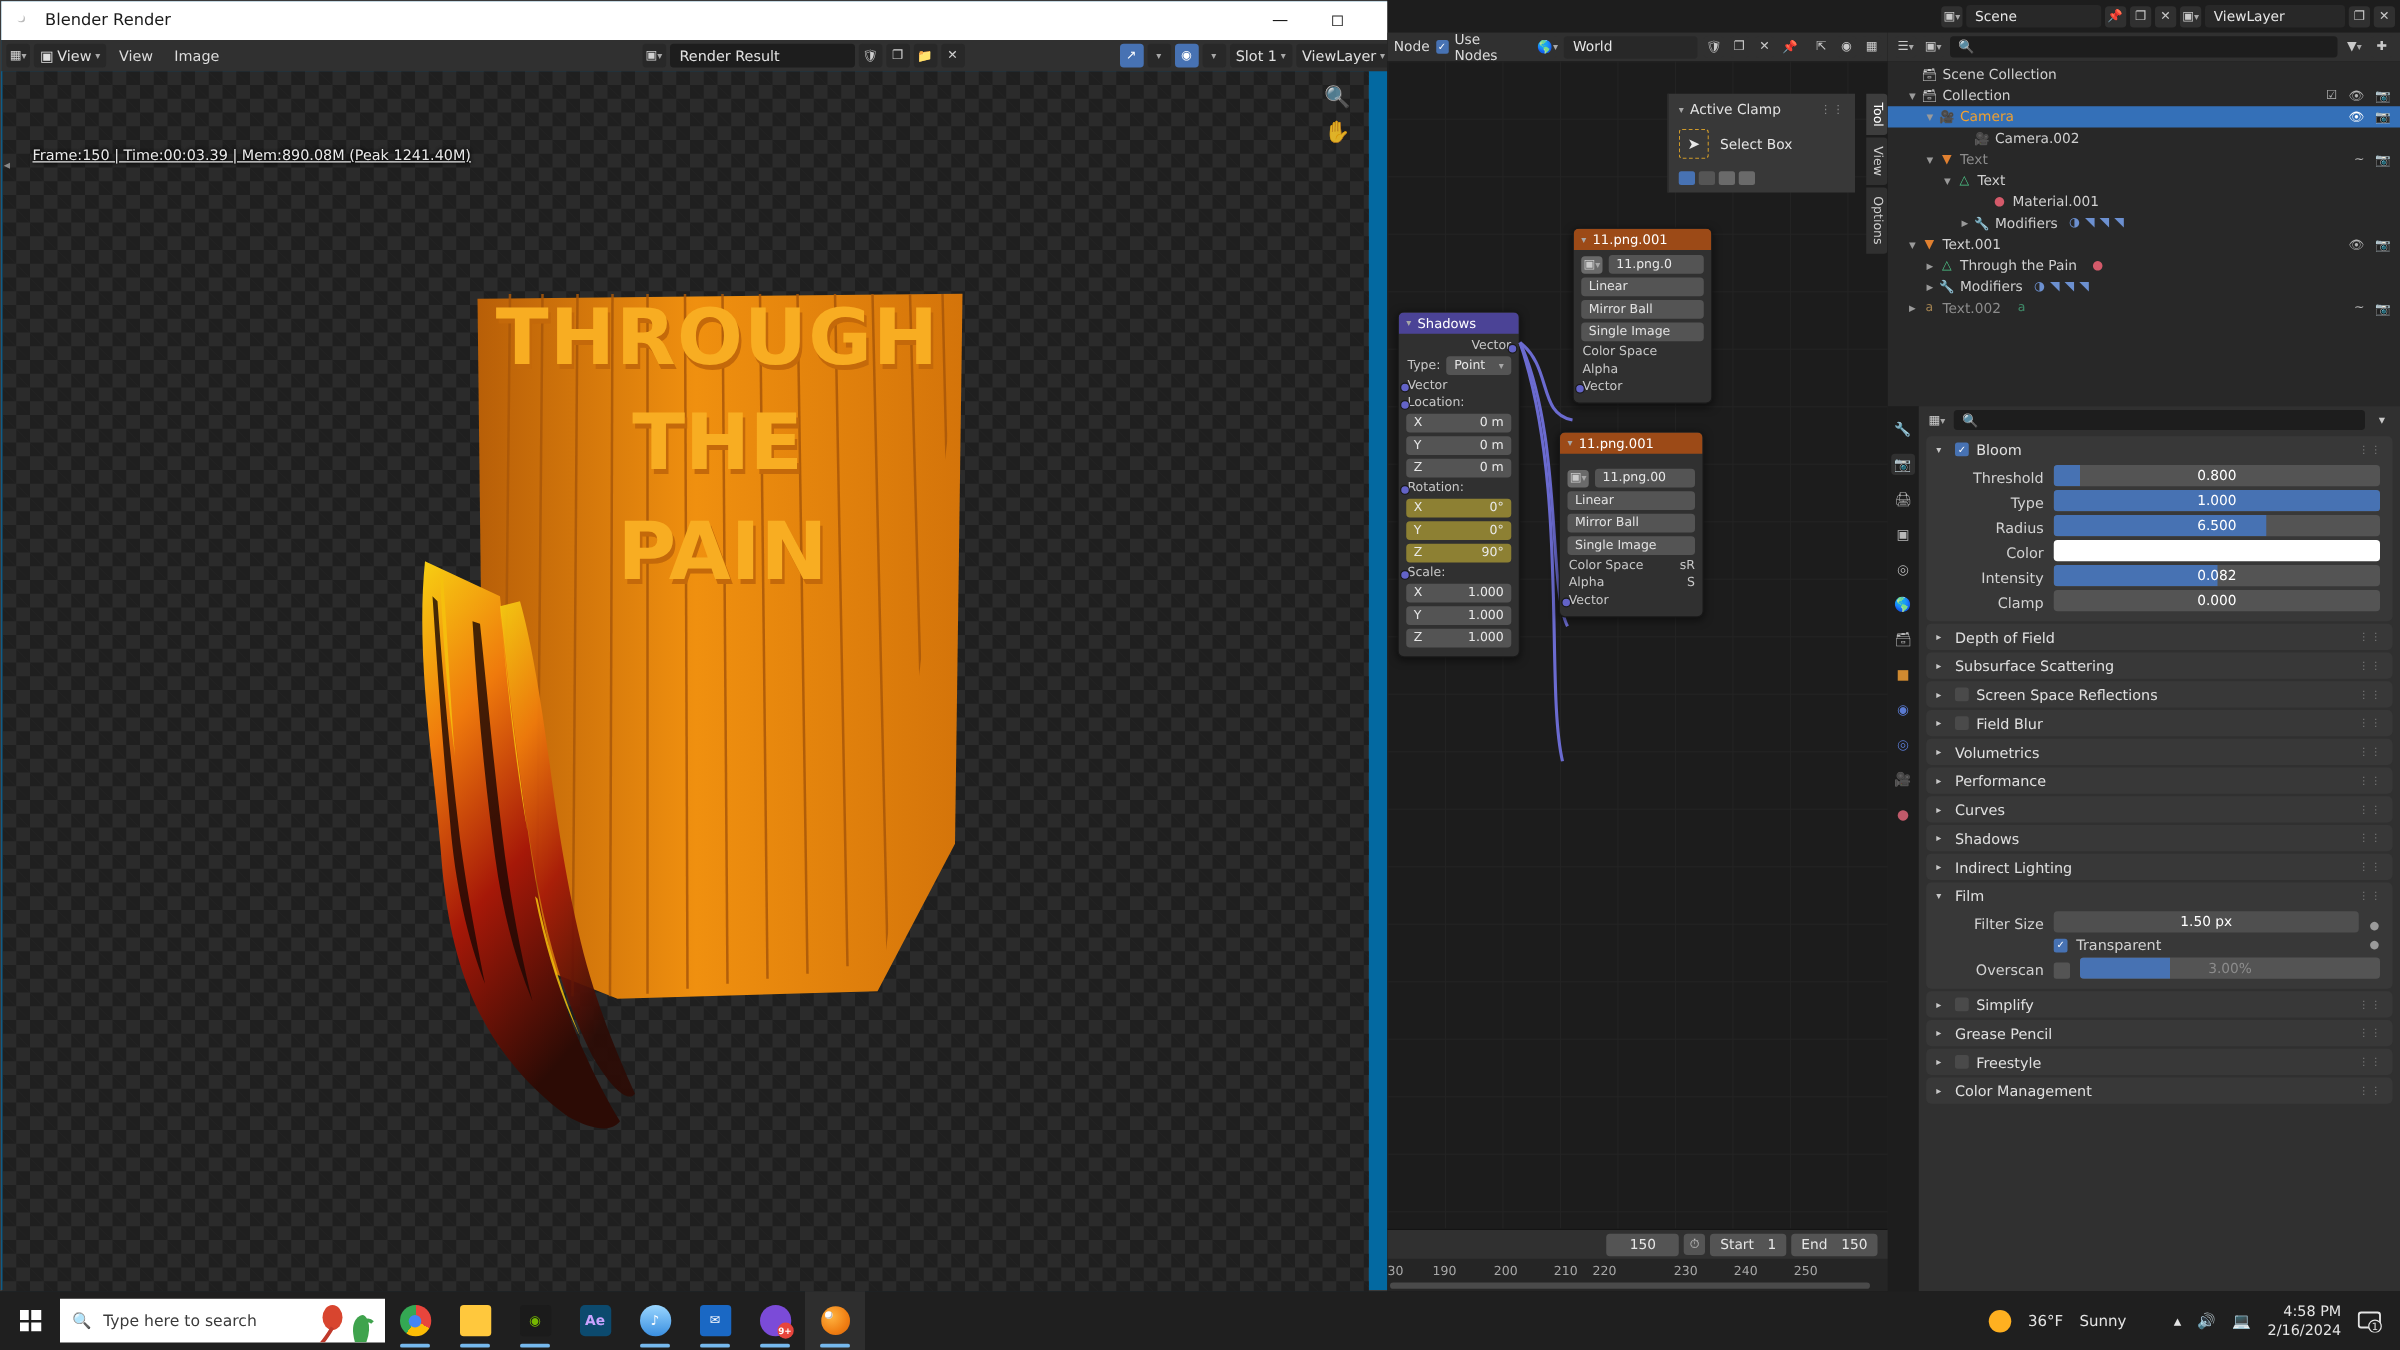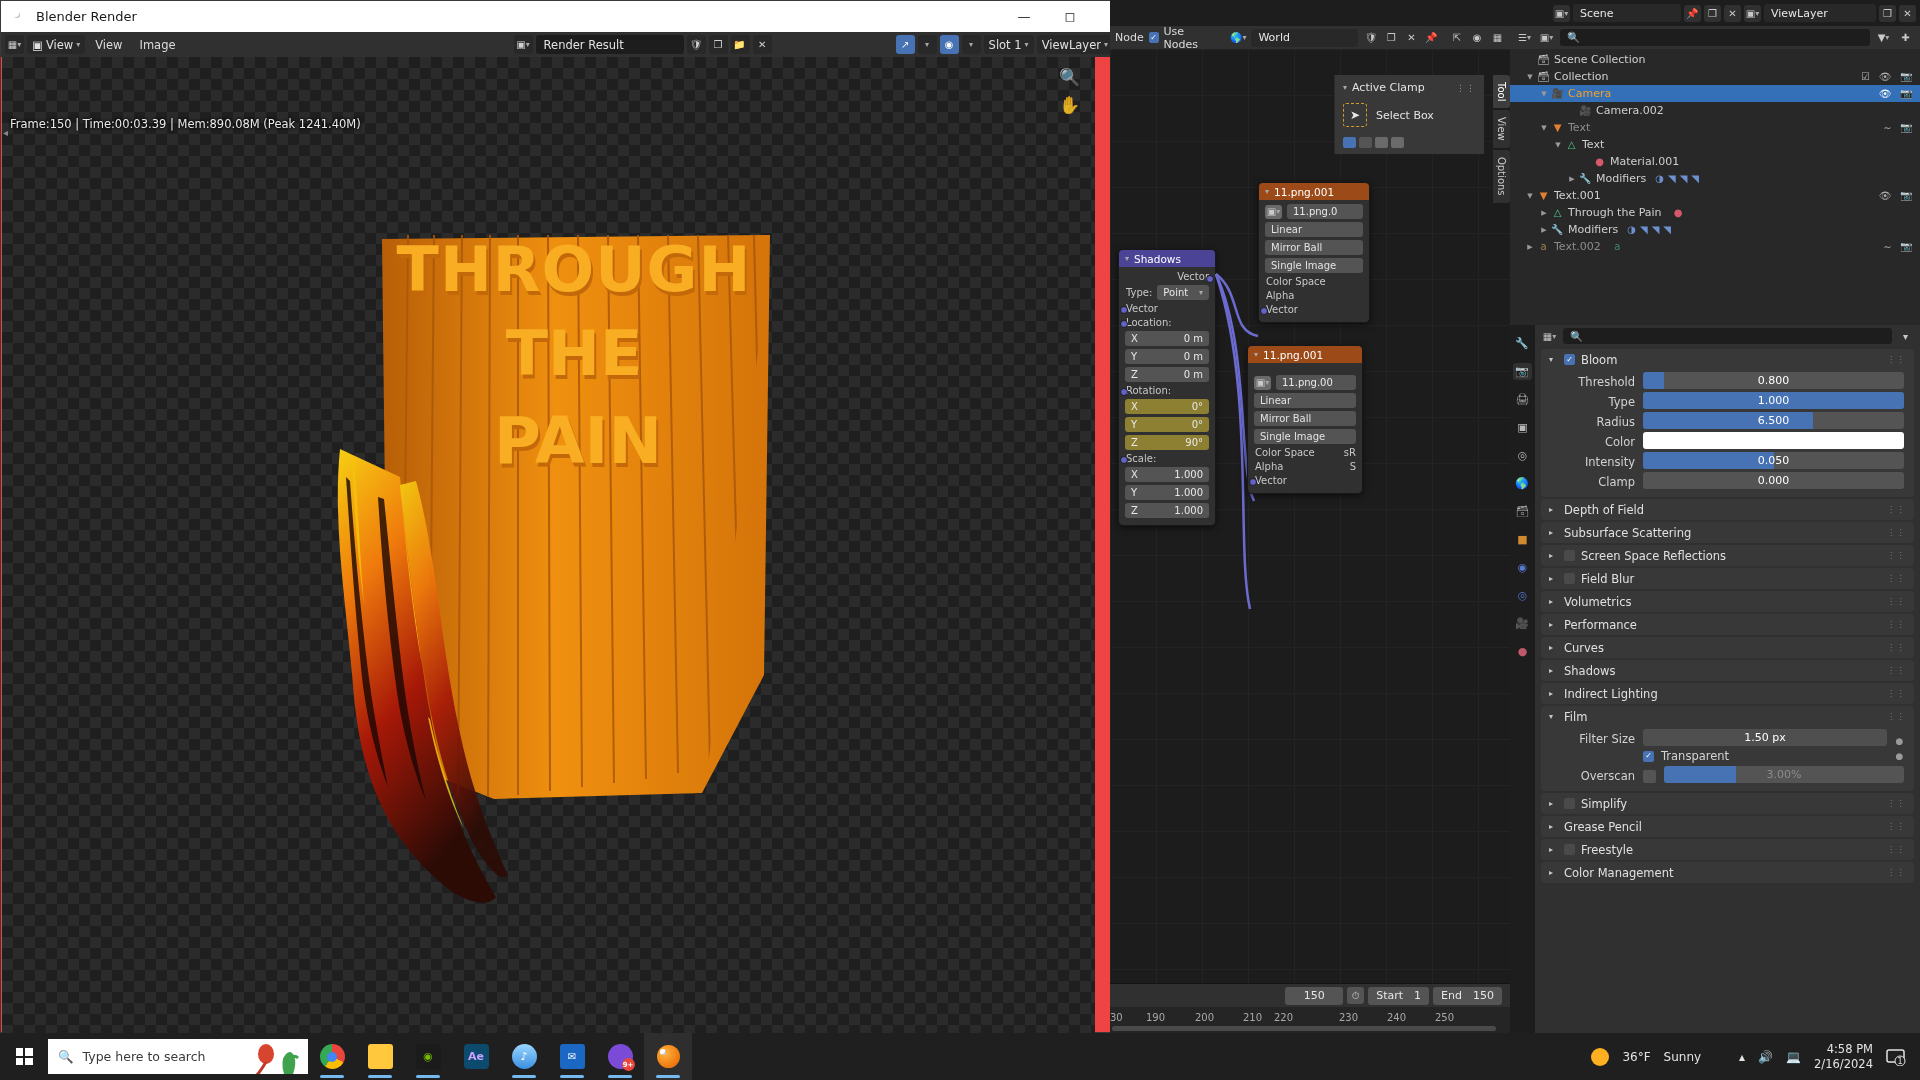--- a/index.html
+++ b/index.html
@@ -2,21 +2,21 @@
 <html><head>
 <meta charset="utf-8">
 <style>
   * { box-sizing: border-box; margin:0; padding:0; }
   html,body { width:1920px; height:1080px; overflow:hidden; background:#1d1d1d;
     font-family:"DejaVu Sans","Liberation Sans",sans-serif; }
   #root { position:relative; width:1920px; height:1080px; }
 
   
   #renderwin { position:absolute; left:0; top:0; width:1140px; height:1033px;
-     background:#ef4444; border:1px solid #3a3a3a; }
+     background:#0369a1; border:1px solid #3a3a3a; }
   #rw-title { height:31px; background:#ffffff; display:flex; align-items:center;
      padding-left:10px; color:#1b1b1b; font-size:13px; }
   #rw-title .blogo { width:17px; height:17px; margin-right:8px; position:relative; }
   .blender-mark { width:17px;height:17px;border-radius:50%;
      background:radial-gradient(circle at 35% 35%,#ffb441 0%,#f07f13 60%,#d9650a 100%); position:relative;}
   .blender-mark:after{content:"";position:absolute;left:3px;top:4px;width:6px;height:6px;
      border-radius:50%;background:#fff;box-shadow:inset -1px -1px 0 #bbb;}
   .wbtns { margin-left:auto; display:flex; height:31px; }
   .wbtn { width:46px; height:31px; display:flex; align-items:center; justify-content:center;
      color:#1b1b1b; font-size:13px; }
@@ -32,22 +32,22 @@
   .tb-field { height:19px; background:#1d1d1d; border-radius:3px; display:flex; align-items:center;
      padding:0 8px; color:#e2e2e2; font-size:11.5px; }
   .tb-blue { background:#4772b3; color:#fff; }
 
   #rw-canvas { position:absolute; left:1px; top:56px; width:1093px; height:976px;
       background-color:#2b2b2b;
       background-image:
         linear-gradient(45deg,#1f1f1f 25%,transparent 25%,transparent 75%,#1f1f1f 75%),
         linear-gradient(45deg,#1f1f1f 25%,transparent 25%,transparent 75%,#1f1f1f 75%);
       background-size:22px 22px; background-position:0 0,11px 11px; }
-  #rw-status { position:absolute; left:8px; top:60px; color:#eaeaea; font-size:11.5px;
-     text-shadow:0 0 3px #000,0 0 3px #000; z-index:6; }
+  #rw-status { position:absolute; left:24px; top:60px; color:#eaeaea; font-size:11.5px;
+     text-shadow:0 0 3px #000,0 0 3px #000; z-index:6;text-decoration:underline; }
   .rw-sideicon { position:absolute; right:14px; color:#cfcfcf; font-size:17px; z-index:6;
      opacity:.85;}
   #rw-scroll-l { position:absolute; left:1px; top:70px; color:#888; font-size:10px; }
 
   
   #blend { position:absolute; left:1110px; top:0; width:810px; height:1033px; background:#181818; }
 
   
   #topbar { height:26px; background:#1d1d1d; display:flex; align-items:center; padding:0 4px; gap:3px;}
   .tbar-field { height:18px; background:#282828; border-radius:3px; display:flex;align-items:center;
@@ -740,21 +740,21 @@
                     </span>
                 </div>
                 <div class="prow">
                   <span class="plabel">Color</span>
                   <span class="swatchbox"></span>
                 </div>
                 <div class="prow">
                   <span class="plabel">Intensity</span>
                   <span class="slider">
                       <i class="fill" style="width:50%"></i>
-                      <span>0.050</span>
+                      <span>0.082</span>
                     </span>
                 </div>
                 <div class="prow">
                   <span class="plabel">Clamp</span>
                   <span class="slider">
                       <i class="fill" style="width:0%"></i>
                       <span>0.000</span>
                     </span>
                 </div>
               </div>

